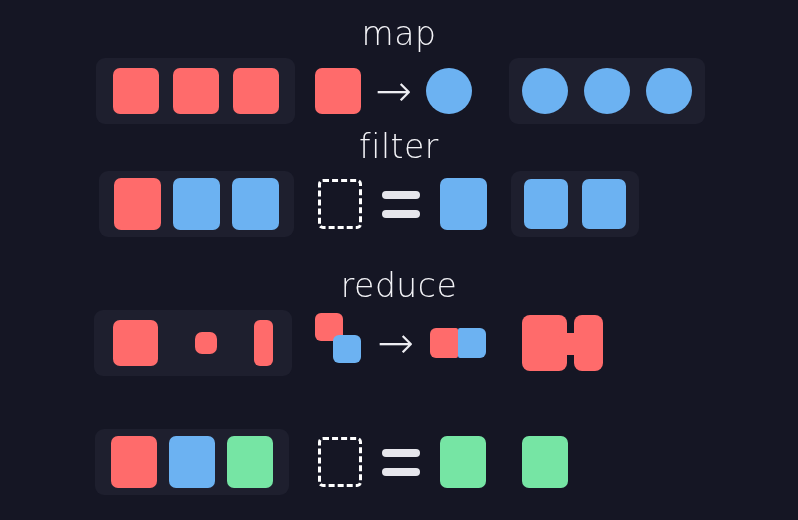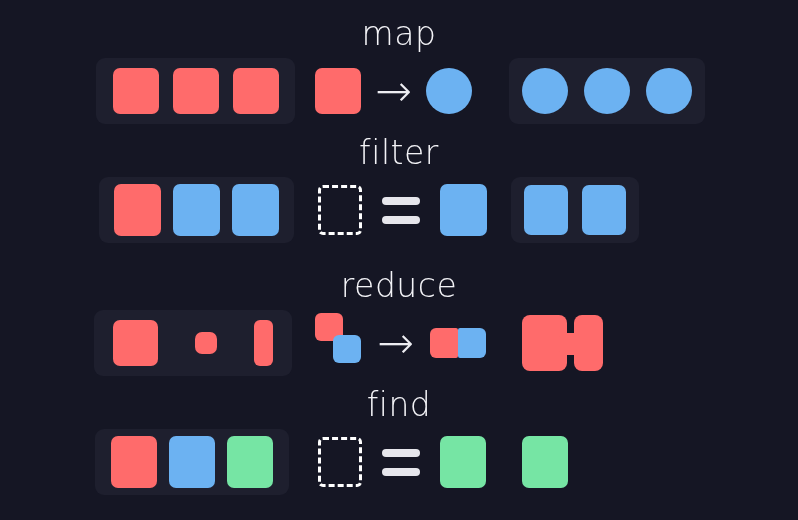--- a/index.html
+++ b/index.html
@@ -22,21 +22,21 @@
   }
 
   
   .row {
     position: absolute;
     left: 0;
     width: 798px;
     height: 130px;
   }
   .row-map    { top: 0px; }
-  .row-filter { top: 119px; }
+  .row-filter { top: 113px; }
   .row-reduce { top: 252px; text-decoration: underline; }
   .row-find   { top: 371px; }
 
   .row-title {
     position: absolute;
     top: 14px;
     left: 0;
     width: 798px;
     text-align: center;
     font-size: 33px;
@@ -250,21 +250,20 @@
     <div class="zone reduce-output">
       <div class="merged">
         <span class="m-big"></span>
         <span class="m-mid"></span>
         <span class="m-tall"></span>
       </div>
     </div>
   </div>
 
   <div class="row row-find">
-    <div class="row-title">find</div>
 
     <div class="zone tray find-input">
       <div class="sq c-red"></div>
       <div class="sq c-blue"></div>
       <div class="sq c-green"></div>
     </div>
 
     <div class="zone find-op">
       <div class="slot"></div>
       <div class="op-equals"></div>

